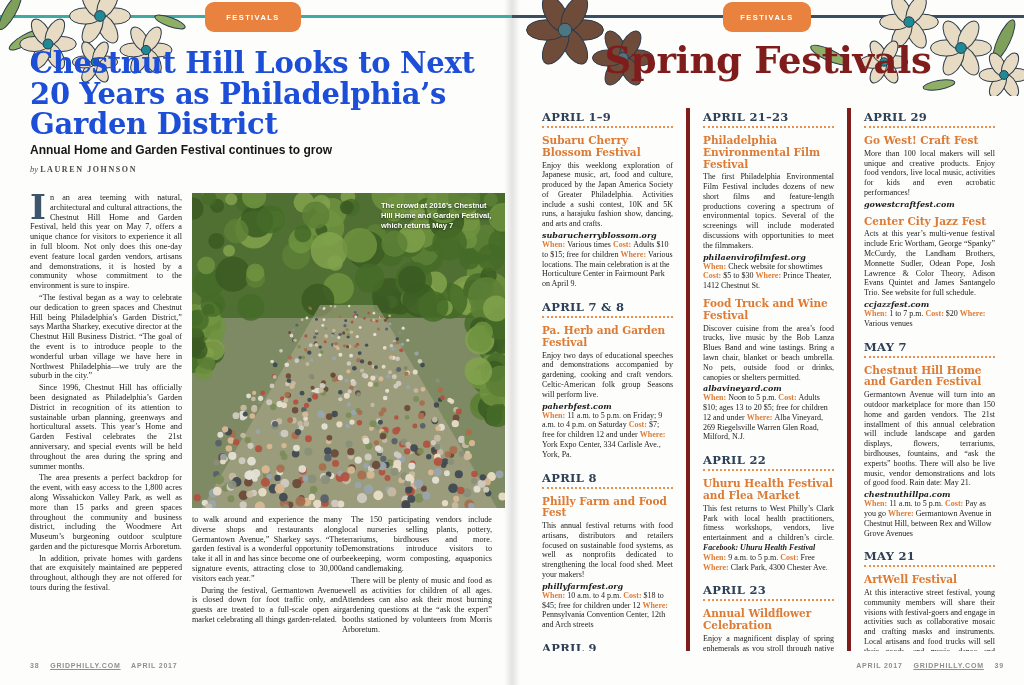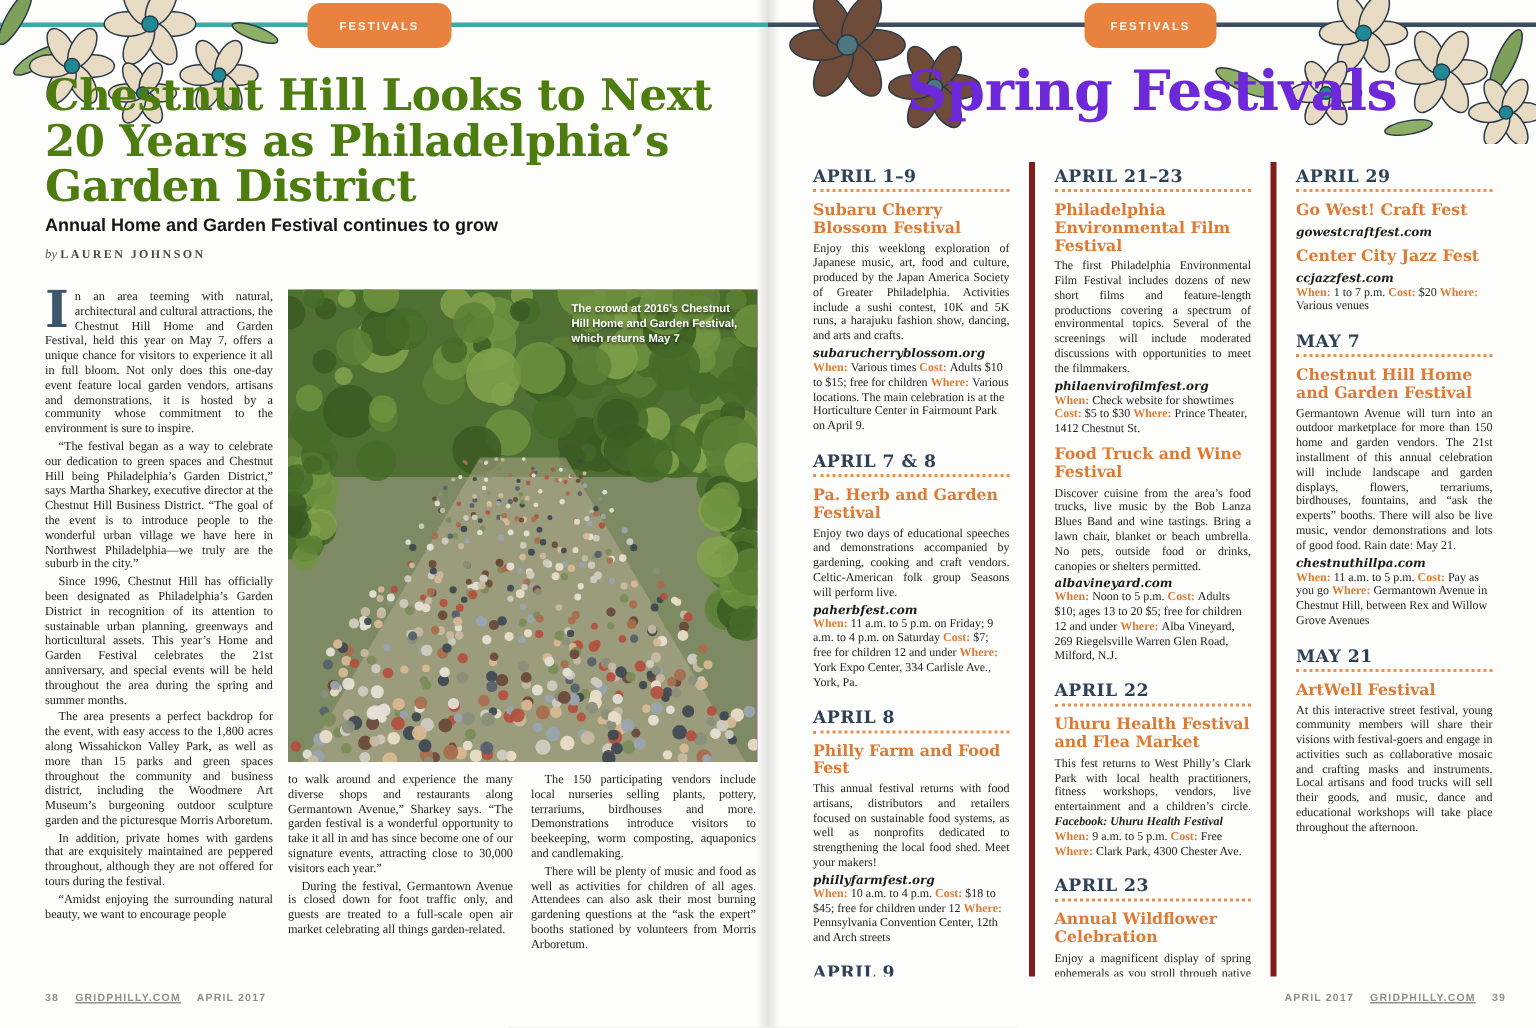--- a/index.html
+++ b/index.html
@@ -15,50 +15,50 @@
   .rule-navy{background:#3a4d61;}
   .tab{position:absolute;top:2px;height:30px;background:#e8823e;border-radius:9px;z-index:3;
        display:flex;align-items:center;justify-content:center;color:#fff;
        font:700 7.5px "Liberation Sans",sans-serif;letter-spacing:1.4px;}
   .tab-left{left:205px;width:96px;}
   .tab-right{left:211px;width:88px;}
   .corner-art{position:absolute;z-index:2;pointer-events:none;}
 
   
   .article-title{position:absolute;left:30px;top:48px;width:452px;margin:0;
-      font:700 29px/1.06 "DejaVu Serif",serif;color:#4d7c0f;letter-spacing:-.3px;z-index:3;}
+      font:700 29px/1.06 "DejaVu Serif",serif;color:#1d4ed8;letter-spacing:-.3px;z-index:3;}
   .article-subtitle{position:absolute;left:30px;top:143px;margin:0;
       font:700 12px "Liberation Sans",sans-serif;color:#161616;}
   .byline{position:absolute;left:30px;top:164px;font-size:8.5px;color:#555;}
   .byline .by{font-style:italic;}
   .byline .author{letter-spacing:1.6px;font-size:8px;font-weight:700;color:#4a4a4a;}
   .article-body{position:absolute;left:30px;top:193px;width:475px;height:458px;display:flex;gap:10px;}
   .colA{width:152px;overflow:hidden;}
   .col-text p{margin:0 0 2px 0;font-size:8.2px;line-height:9.8px;text-align:justify;text-indent:9px;}
   .col-text p.first{text-indent:0;}
   .dropcap{float:left;font:700 34px/27px "DejaVu Serif",serif;color:#3d566b;margin:1px 4px 0 0;}
   .right-block{width:313px;}
   .photo{position:relative;width:313px;height:315px;overflow:hidden;background:#d946ef;}
   .photo svg{display:block;}
   .photo-caption{position:absolute;top:8px;right:8px;width:116px;
       font:700 7.5px/10px "Liberation Sans",sans-serif;color:#fff;text-shadow:0 1px 2px rgba(0,0,0,.6);}
-  .below-photo{display:flex;gap:12px;margin-top:7px;}
+  .below-photo{display:flex;gap:0;margin-top:7px;}
   .below-photo .colB{width:150px;overflow:hidden;}
 
   .page-footer{position:absolute;bottom:16px;font:700 7px "Liberation Sans",sans-serif;
       color:#8f8f8f;letter-spacing:.8px;}
   .footer-left{left:30px;}
   .footer-right{right:20px;}
   .page-footer span{margin-right:8px;}
   .page-footer .site{text-decoration:underline;}
   .footer-right span{margin:0 0 0 8px;}
 
   
   .spring-title{position:absolute;left:0;right:0;top:38px;margin:0;text-align:center;
-      font:700 37px "DejaVu Serif",serif;color:#6d28d9;letter-spacing:-.3px;z-index:3;}
+      font:700 37px "DejaVu Serif",serif;color:#7f1d1d;letter-spacing:-.3px;z-index:3;}
   .listing-cols{position:absolute;left:30px;right:16px;top:108px;bottom:34px;display:flex;}
   .listing-col{flex:1;overflow:hidden;padding-right:13px;}
   .listing-col + .listing-col{border-left:4px solid #7f1d1d;padding-left:13px;}
   .date-heading{font:700 11.5px "DejaVu Serif",serif;color:#2e4156;letter-spacing:.3px;margin:11px 0 2px;}
   .listing-col .date-heading:first-child{margin-top:2px;}
   .dotted-rule{border-bottom:2px dotted #e89050;margin:0 0 5px;}
   .event-title{font:700 10.5px/1.12 "DejaVu Serif",serif;color:#dd7a33;margin:7px 0 2px;}
   .event-body{margin:0;font-size:8px;line-height:9.8px;text-align:justify;}
   .event-note{font-style:italic;font-weight:700;}
   .event-url{font:700 italic 8px/10px "DejaVu Serif",serif;color:#1d1d1d;margin-top:1px;}
@@ -114,21 +114,20 @@
       <span class="author">LAUREN JOHNSON</span>
     </div>
 
     <div class="article-body">
       <div class="colA col-text" id="left-col1">
           <p class="first"><span class="dropcap">I</span>n an area teeming with natural, architectural and cultural attractions, the Chestnut Hill Home and Garden Festival, held this year on May 7, offers a unique chance for visitors to experience it all in full bloom. Not only does this one-day event feature local garden vendors, artisans and demonstrations, it is hosted by a community whose commitment to the environment is sure to inspire.</p>
           <p>“The festival began as a way to celebrate our dedication to green spaces and Chestnut Hill being Philadelphia’s Garden District,” says Martha Sharkey, executive director at the Chestnut Hill Business District. “The goal of the event is to introduce people to the wonderful urban village we have here in Northwest Philadelphia—we truly are the suburb in the city.”</p>
           <p>Since 1996, Chestnut Hill has officially been designated as Philadelphia’s Garden District in recognition of its attention to sustainable urban planning, greenways and horticultural assets. This year’s Home and Garden Festival celebrates the 21st anniversary, and special events will be held throughout the area during the spring and summer months.</p>
           <p>The area presents a perfect backdrop for the event, with easy access to the 1,800 acres along Wissahickon Valley Park, as well as more than 15 parks and green spaces throughout the community and business district, including the Woodmere Art Museum’s burgeoning outdoor sculpture garden and the picturesque Morris Arboretum.</p>
           <p>In addition, private homes with gardens that are exquisitely maintained are peppered throughout, although they are not offered for tours during the festival.</p>
-          <p>“Amidst enjoying the surrounding natural beauty, we want to encourage people</p>
         </div>
       <div class="right-block">
         <figure class="photo" style="margin:0">
           <svg id="crowd-svg" width="313" height="315">
               <rect x="0" y="0" width="313" height="315" fill="#7d8a63"></rect>
               <rect x="0" y="0" width="313" height="125" fill="#4f6f33"></rect>
               <circle cx="0.017147575047401515" cy="108.65021300625531" r="9.760084319748024" fill="#5d8036" opacity="0.85"></circle>
               <circle cx="228.29301717006274" cy="62.86028790700263" r="10.281060075518237" fill="#456b28" opacity="0.85"></circle>
               <circle cx="236.33842518801725" cy="64.05633204712362" r="14.898689051577211" fill="#456b28" opacity="0.85"></circle>
               <circle cx="255.64507333219288" cy="28.556563295683155" r="10.865008789051794" fill="#456b28" opacity="0.85"></circle>
@@ -943,22 +942,24 @@
           <p class="event-details"><span class="detail-label">When: </span>9 a.m. to 5 p.m. <span class="detail-label">Cost: </span>Free <span class="detail-label">Where: </span>Clark Park, 4300 Chester Ave. </p>
           <div class="date-heading">APRIL 23</div>
           <div class="dotted-rule"></div>
           <div class="event-title">Annual Wildflower Celebration</div>
           <p class="event-body">Enjoy a magnificent display of spring ephemerals as you stroll through native plant gardens at the peak of their blooms, enjoy live music, attend gardening demonstrations and more. Family friendly events are also offered at this annual celebration of the season, and the first 1,000 families to attend will receive a free native plant.</p>
         </div>
         <div class="listing-col">
           <div class="date-heading">APRIL 29</div>
           <div class="dotted-rule"></div>
           <div class="event-title">Go West! Craft Fest</div>
+          <p class="event-body">More than 100 local makers will sell unique and creative products. Enjoy food vendors, live local music, activities for kids and even acrobatic performances!</p>
           <div class="event-url">gowestcraftfest.com</div>
           <div class="event-title">Center City Jazz Fest</div>
+          <p class="event-body">Acts at this year’s multi-venue festival include Eric Wortham, George “Spanky” McCurdy, the Landham Brothers, Monnette Sudler, Odean Pope, Josh Lawrence &amp; Color Theory, Adison Evans Quintet and James Santangelo Trio. See website for full schedule.</p>
           <div class="event-url">ccjazzfest.com</div>
           <p class="event-details"><span class="detail-label">When: </span>1 to 7 p.m. <span class="detail-label">Cost: </span>$20 <span class="detail-label">Where: </span>Various venues </p>
           <div class="date-heading">MAY 7</div>
           <div class="dotted-rule"></div>
           <div class="event-title">Chestnut Hill Home and Garden Festival</div>
           <p class="event-body">Germantown Avenue will turn into an outdoor marketplace for more than 150 home and garden vendors. The 21st installment of this annual celebration will include landscape and garden displays, flowers, terrariums, birdhouses, fountains, and “ask the experts” booths. There will also be live music, vendor demonstrations and lots of good food. Rain date: May 21.</p>
           <div class="event-url">chestnuthillpa.com</div>
           <p class="event-details"><span class="detail-label">When: </span>11 a.m. to 5 p.m. <span class="detail-label">Cost: </span>Pay as you go <span class="detail-label">Where: </span>Germantown Avenue in Chestnut Hill, between Rex and Willow Grove Avenues </p>
           <div class="date-heading">MAY 21</div>
           <div class="dotted-rule"></div>

